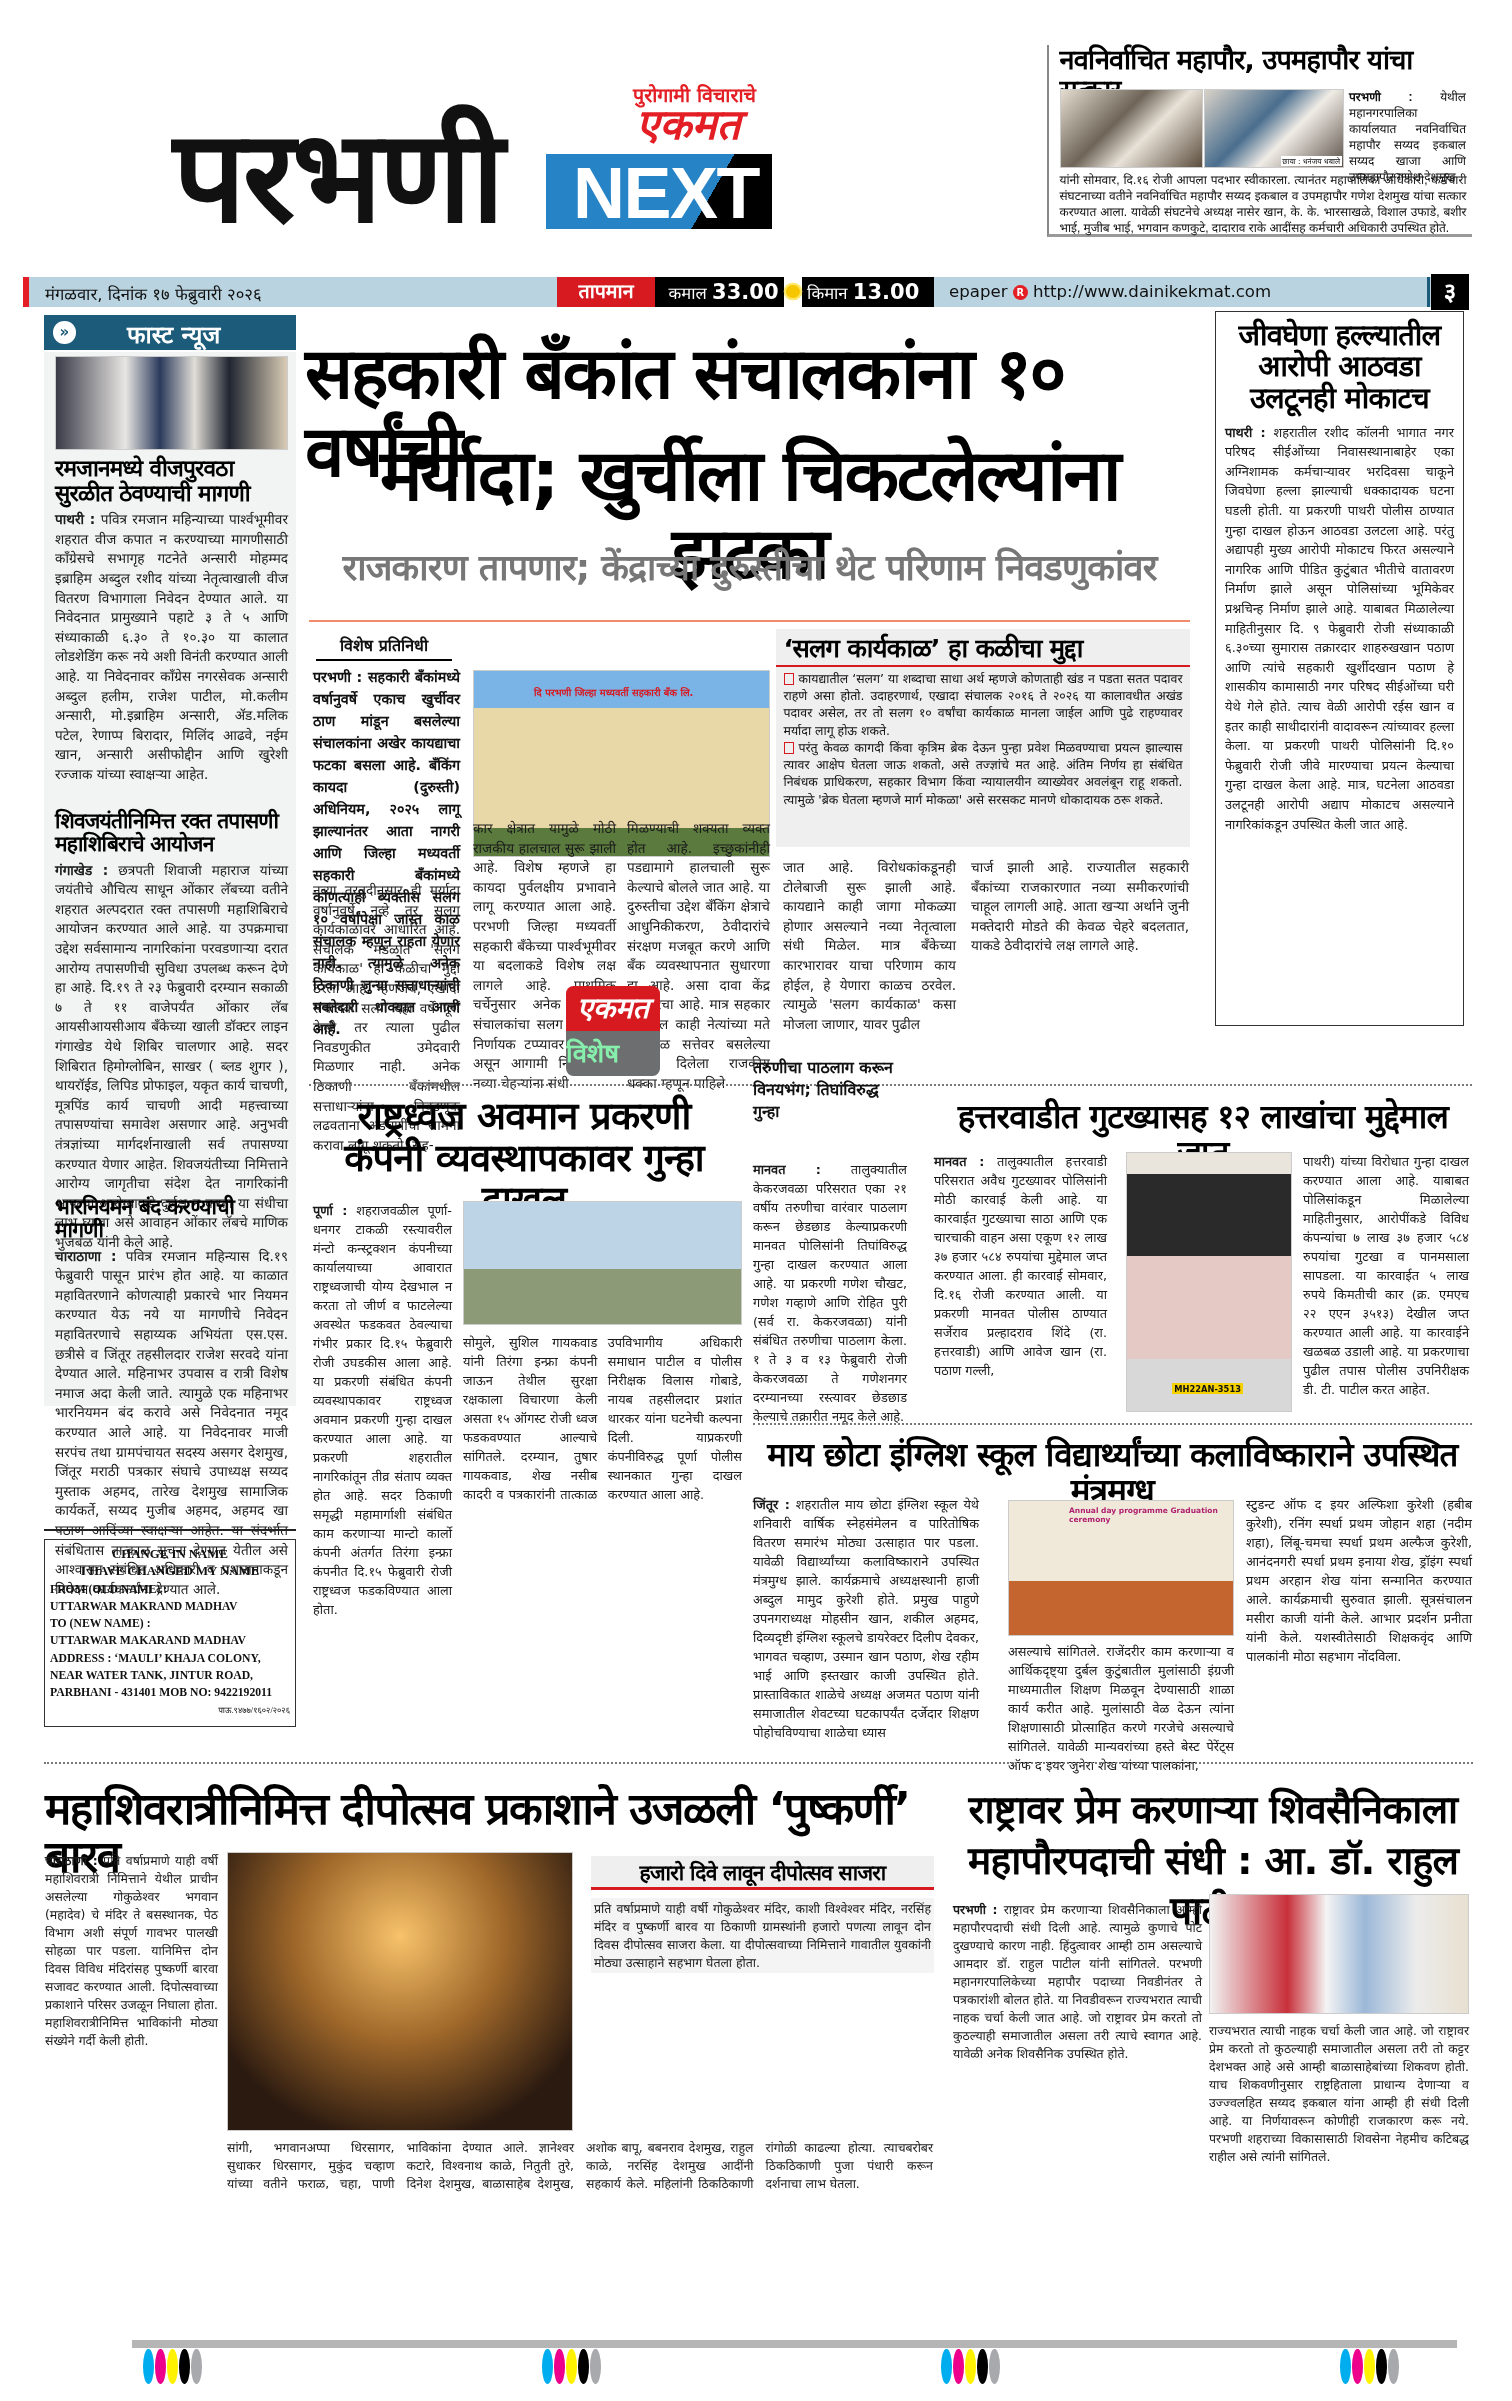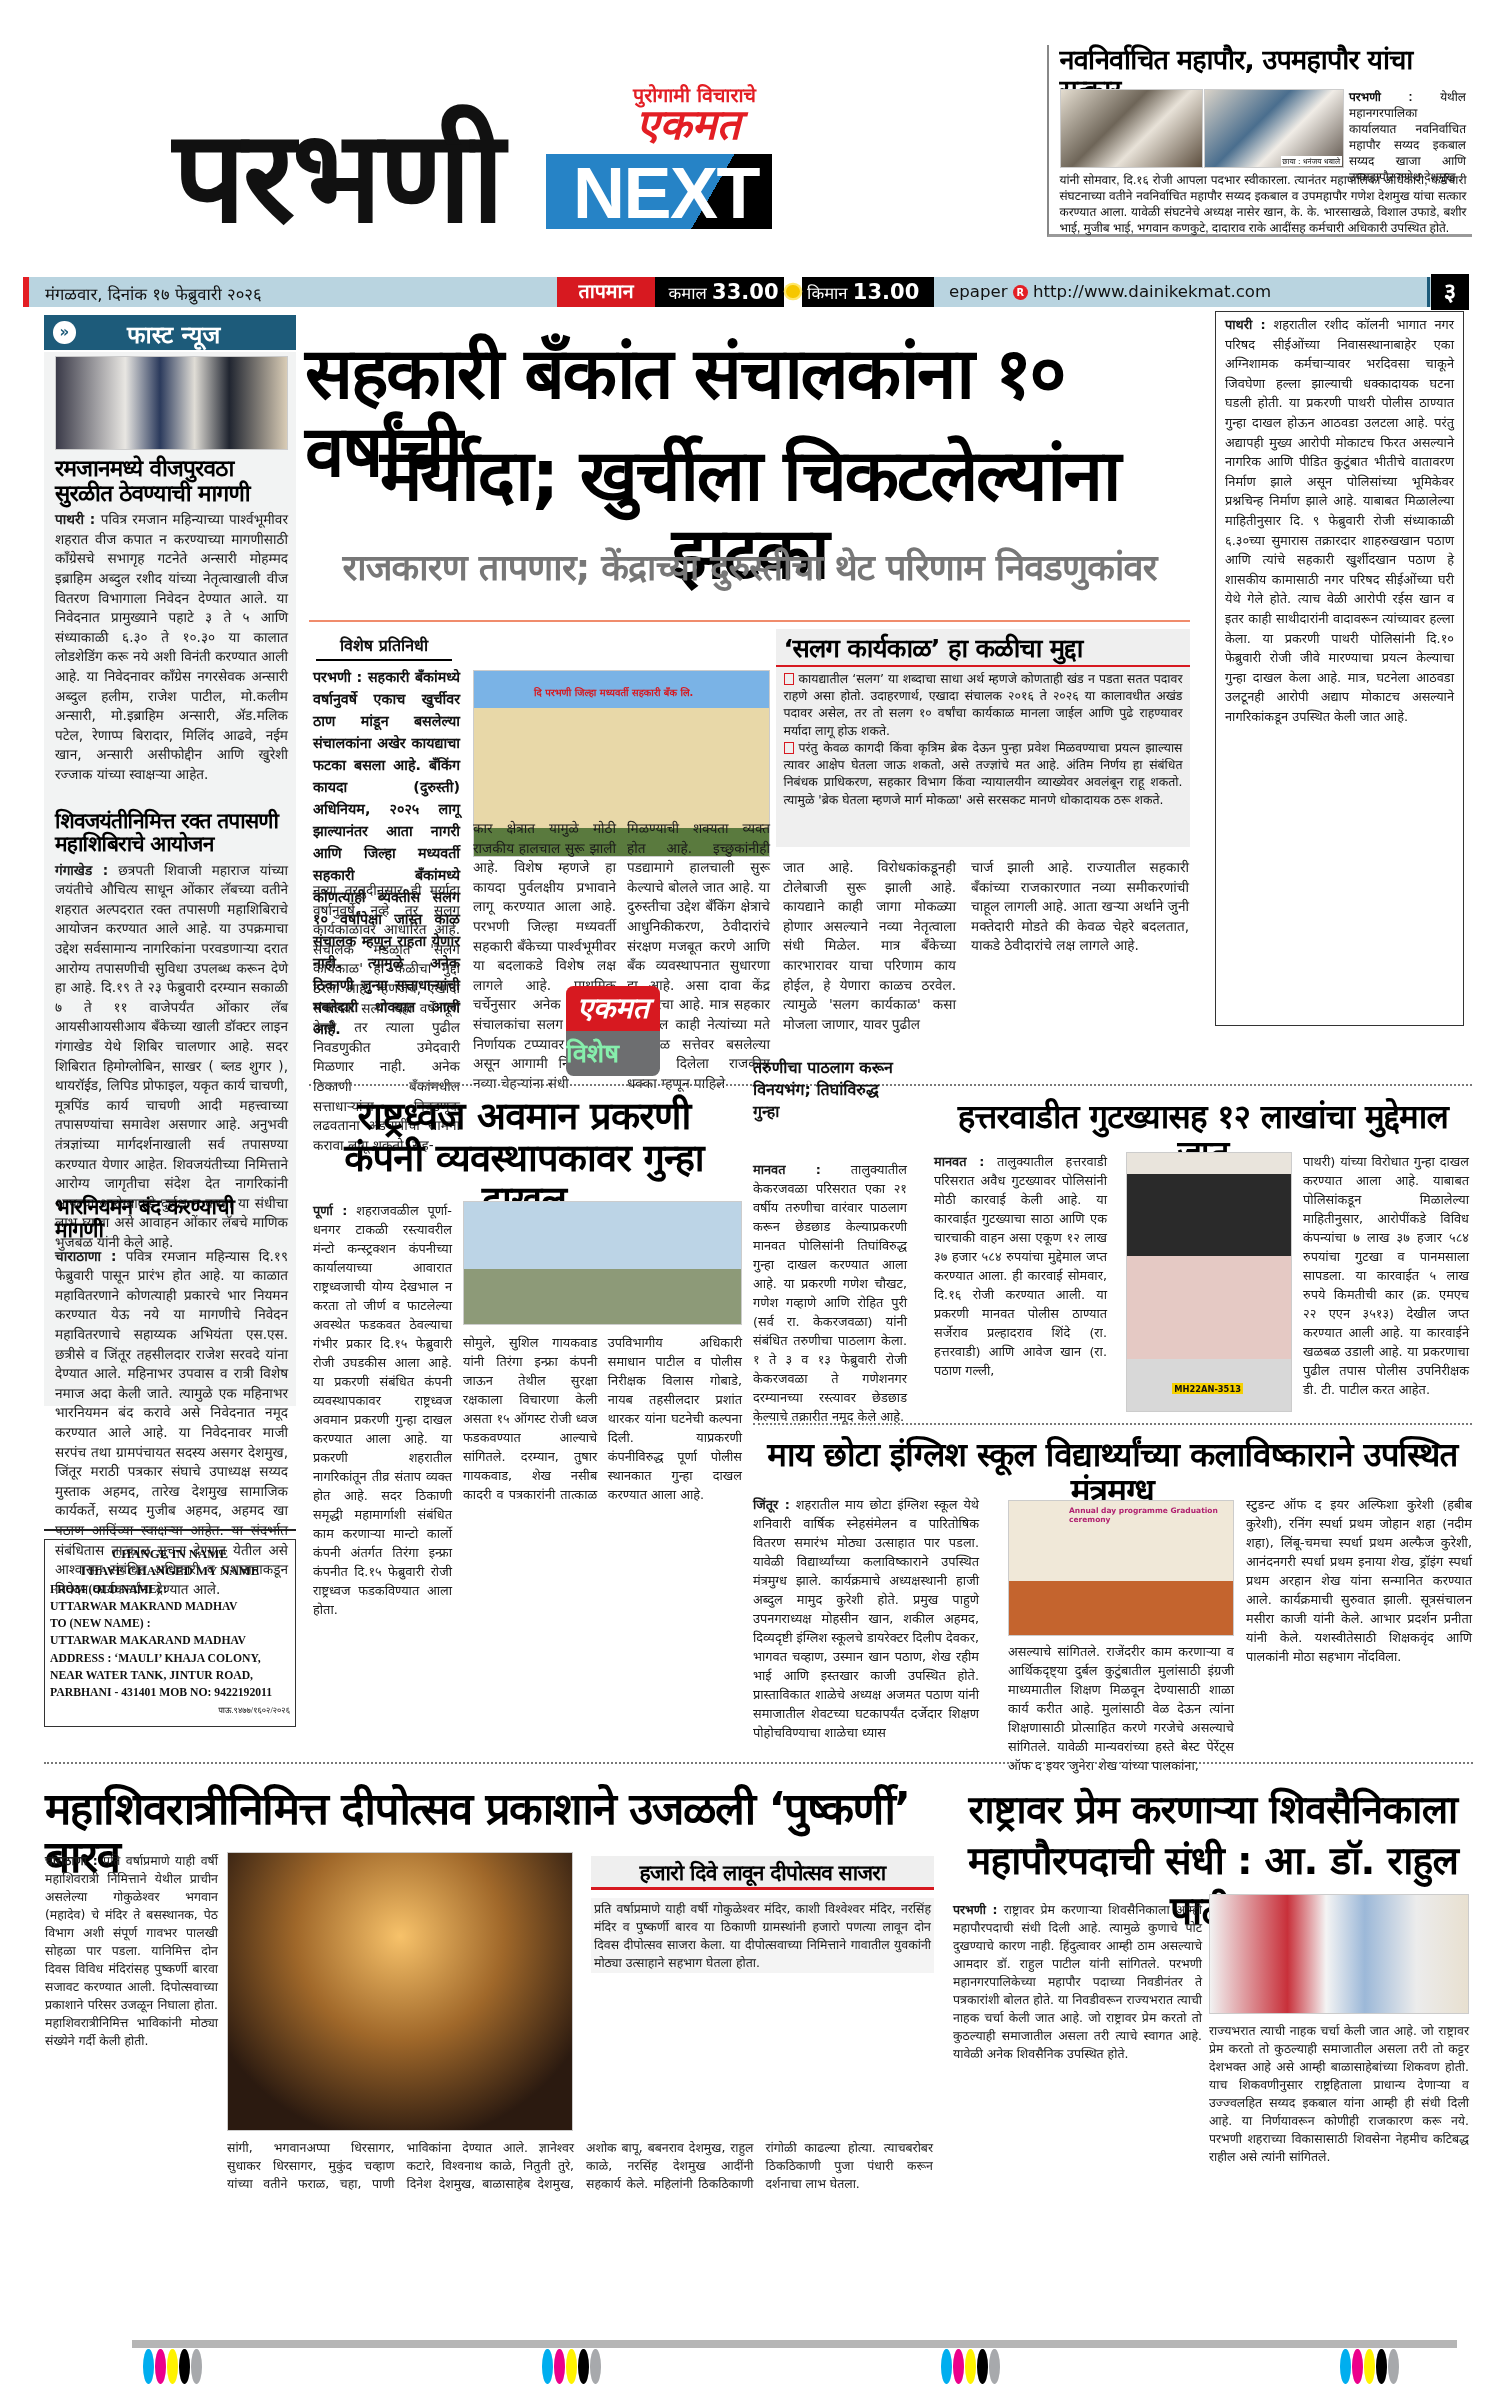--- a/index.html
+++ b/index.html
@@ -153,20 +153,21 @@
 
 <div class="abs" id="salag-box">
   <div class="hl" style="padding:4.5px 7.5px 3px;font-size:25.6px;border-bottom:2.3px solid #d71920">‘सलग कार्यकाळ’ हा कळीचा मुद्दा</div>
   <div style="padding:3px 7.5px;font-size:12.4px;line-height:17.3px;text-align:justify">
     <p><span class="bullet"></span><span>कायद्यातील ‘सलग’ या शब्दाचा साधा अर्थ म्हणजे कोणताही खंड न पडता सतत पदावर राहणे असा होतो. उदाहरणार्थ, एखादा संचालक २०१६ ते २०२६ या कालावधीत अखंड पदावर असेल, तर तो सलग १० वर्षांचा कार्यकाळ मानला जाईल आणि पुढे राहण्यावर मर्यादा लागू होऊ शकते.</span></p>
     <p><span class="bullet"></span><span>परंतु केवळ कागदी किंवा कृत्रिम ब्रेक देऊन पुन्हा प्रवेश मिळवण्याचा प्रयत्न झाल्यास त्यावर आक्षेप घेतला जाऊ शकतो, असे तज्ज्ञांचे मत आहे. अंतिम निर्णय हा संबंधित निबंधक प्राधिकरण, सहकार विभाग किंवा न्यायालयीन व्याख्येवर अवलंबून राहू शकतो. त्यामुळे 'ब्रेक घेतला म्हणजे मार्ग मोकळा' असे सरसकट मानणे धोकादायक ठरू शकते.</span></p>
   </div>
 </div>
 
 <div class="abs" style="left:1215px;top:311px;width:249px;height:715px;border:1.5px solid #333">
+  <div class="hl" style="padding:7.5px 9px 4.5px;font-size:29px;text-align:center">जीवघेणा हल्ल्यातील आरोपी आठवडा उलटूनही मोकाटच</div>
   <div class="body-text" style="padding:3px 9px;font-size:12.8px;line-height:19.6px">
     <b>पाथरी :</b>
     <span>शहरातील रशीद कॉलनी भागात नगर परिषद सीईओंच्या निवासस्थानाबाहेर एका अग्निशामक कर्मचाऱ्यावर भरदिवसा चाकूने जिवघेणा हल्ला झाल्याची धक्कादायक घटना घडली होती. या प्रकरणी पाथरी पोलीस ठाण्यात गुन्हा दाखल होऊन आठवडा उलटला आहे. परंतु अद्यापही मुख्य आरोपी मोकाटच फिरत असल्याने नागरिक आणि पीडित कुटुंबात भीतीचे वातावरण निर्माण झाले असून पोलिसांच्या भूमिकेवर प्रश्नचिन्ह निर्माण झाले आहे. याबाबत मिळालेल्या माहितीनुसार दि. ९ फेब्रुवारी रोजी संध्याकाळी ६.३०च्या सुमारास तक्रारदार शाहरुखखान पठाण आणि त्यांचे सहकारी खुर्शीदखान पठाण हे शासकीय कामासाठी नगर परिषद सीईओंच्या घरी येथे गेले होते. त्याच वेळी आरोपी रईस खान व इतर काही साथीदारांनी वादावरून त्यांच्यावर हल्ला केला. या प्रकरणी पाथरी पोलिसांनी दि.१० फेब्रुवारी रोजी जीवे मारण्याचा प्रयत्न केल्याचा गुन्हा दाखल केला आहे. मात्र, घटनेला आठवडा उलटूनही आरोपी अद्याप मोकाटच असल्याने नागरिकांकडून उपस्थित केली जात आहे.</span>
   </div>
 </div>
 
 <div class="abs dotline" style="left:309px;top:1084px;width:1163px"></div>
 
 <div class="abs hl" style="left:313px;top:1096px;width:422px;font-size:38px;text-align:center">राष्ट्रध्वज अवमान प्रकरणी कंपनी व्यवस्थापकावर गुन्हा दाखल</div>
 <div class="abs body-text" style="left:313px;top:1201px;width:139px;font-size:12.8px;line-height:19px">

